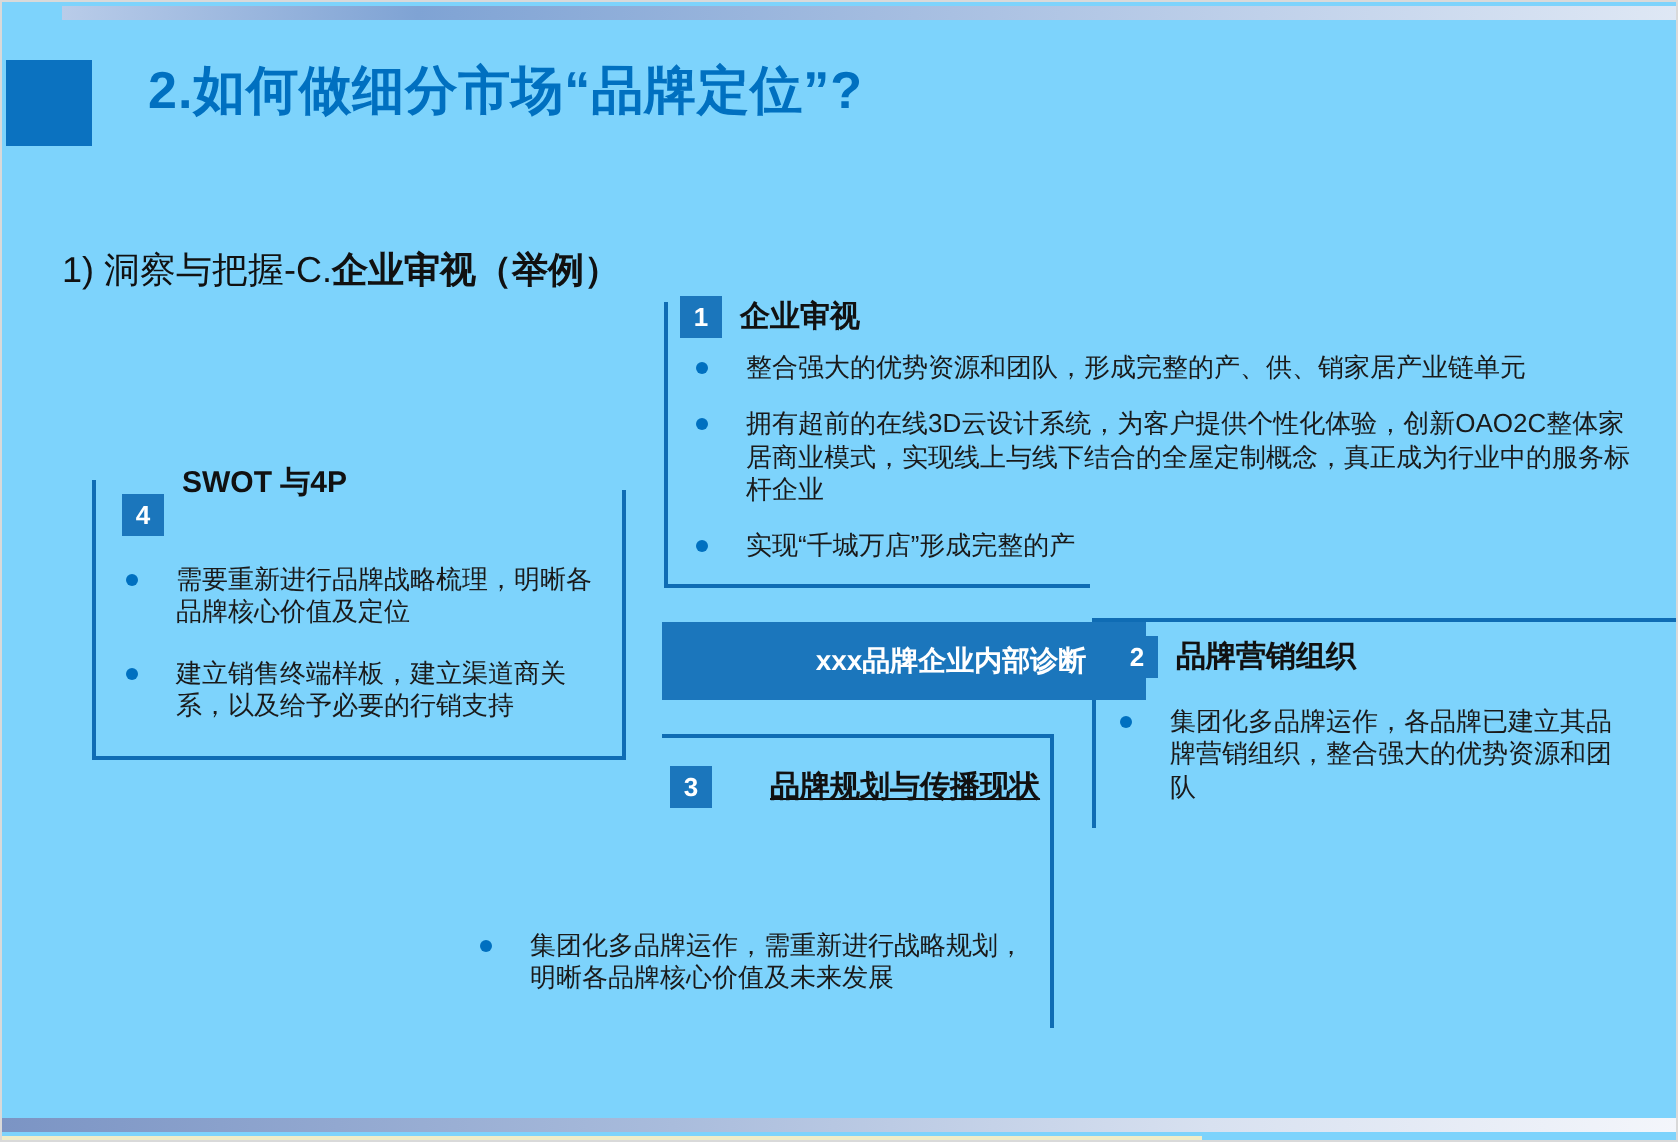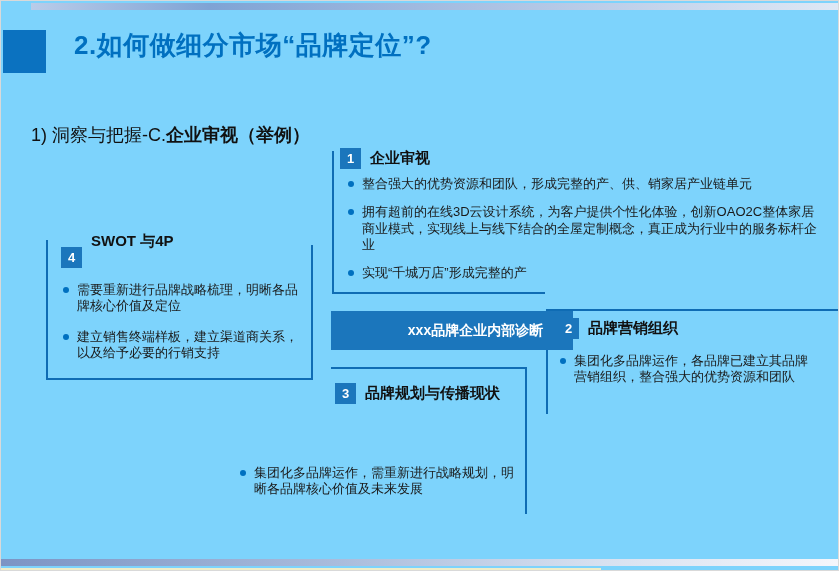--- a/index.html
+++ b/index.html
@@ -40,21 +40,21 @@
   
   .badge{
     width:21px;height:21px;background:#1b76bc;color:#fff;
     font-size:13px;font-weight:bold;
     display:flex;align-items:center;justify-content:center;
   }
   
   .sec-title{font-size:15px;font-weight:bold;color:#111;white-space:nowrap;}
   
   .bullets{display:block;}
-  .bullet{display:flex;gap:8px;margin-bottom:12px;font-size:13px;line-height:1.25;color:#1a1a1a;}
+  .bullet{display:flex;gap:19px;margin-bottom:12px;font-size:13px;line-height:1.25;color:#1a1a1a;}
   .dot{width:6px;height:6px;border-radius:50%;background:#0070C0;margin-top:5px;flex-shrink:0;}
   
   #center-box{
     left:330px;top:310px;width:195px;height:39px;
     background:#1b76bc;color:#fff;font-size:14px;font-weight:bold;
     display:flex;align-items:center;justify-content:center;
     white-space:nowrap;
     padding-left:47px;
   }
 </style>
@@ -121,21 +121,21 @@
   <div class="abs badge" style="left:557px;top:317px;">2</div>
   <div class="abs sec-title" style="left:587px;top:318px;">品牌营销组织</div>
   <div class="abs bullets" style="left:559px;top:352px;width:252px;">
     <div class="bullet">
       <span class="dot"></span>
       <span>集团化多品牌运作，各品牌已建立其品牌营销组织，整合强大的优势资源和团队</span>
     </div>
   </div>
 
   <div class="abs badge" style="left:334px;top:382px;">3</div>
-  <div class="abs sec-title" style="left:364px;top:383px;">品牌规划与传播现状</div>
+  <div class="abs sec-title" style="left:384px;top:383px;text-decoration:underline;">品牌规划与传播现状</div>
   <div class="abs bullets" style="left:239px;top:420px;width:280px;">
     <div class="bullet" style="margin-bottom:16px;margin-top:44px;">
       <span class="dot"></span>
       <span>集团化多品牌运作，需重新进行战略规划，明晰各品牌核心价值及未来发展</span>
     </div>
   </div>
 
 </div>
 
 </body></html>

